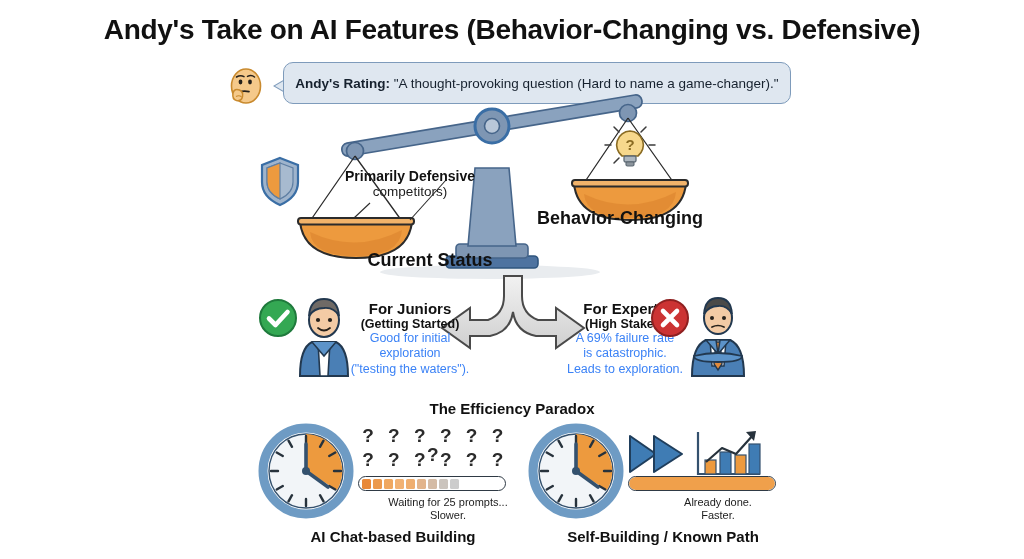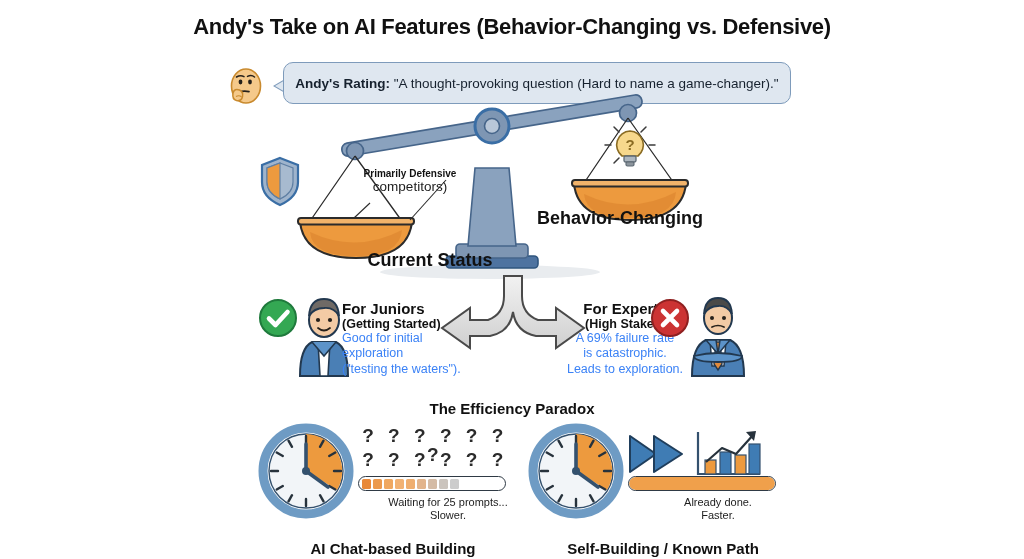--- a/index.html
+++ b/index.html
@@ -11,21 +11,21 @@
     overflow:hidden;
     position:relative;
   }
   #stage{position:relative;width:1024px;height:559px;}
   .abs{position:absolute;}
 
   
   #title{
     top:14px;left:0;width:1024px;
     text-align:center;
-    font-size:22px;font-weight:bold;
+    font-size:28px;font-weight:bold;
     letter-spacing:-0.3px;
     color:#111111;
     white-space:nowrap;
   }
 
   
   #rating-row{top:62px;left:225px;width:580px;height:46px;}
   #thinker{left:0px;top:4px;width:44px;height:44px;}
   #bubble{
     left:58px;top:0px;width:508px;height:42px;
@@ -46,44 +46,44 @@
     border-right:12px solid #dfe7f0;
     filter:drop-shadow(-1.4px 0 0 #7e9bbb);
   }
 
   
   #scale-area{top:108px;left:250px;width:470px;height:172px;}
   .scale-label{font-weight:bold;font-size:18px;color:#111;white-space:nowrap;}
   .scale-sub{font-size:13.5px;color:#1d1d1d;white-space:nowrap;}
 
   #lbl-defensive{left:70px;top:60px;text-align:center;width:180px;}
-  #lbl-defensive .scale-label{font-size:10px;}
+  #lbl-defensive .scale-label{font-size:14px;}
   #lbl-current{left:110px;top:142px;width:140px;text-align:center;}
   #lbl-behavior{left:280px;top:100px;width:180px;text-align:center;}
 
   
   #mid-row{top:288px;left:250px;width:520px;height:108px;}
   .mid-title{font-weight:bold;font-size:15px;color:#111;}
   .mid-sub{font-weight:bold;font-size:12.5px;color:#111;}
   .mid-body{font-size:12.5px;color:#3b82f6;line-height:1.22;}
-  #juniors-text{left:92px;top:12px;width:160px;}
+  #juniors-text{left:80px;top:12px;width:160px;text-align:center;}
   #experts-text{left:290px;top:12px;width:170px;text-align:center;}
 
   #paradox{
     top:400px;left:0;width:1024px;text-align:center;
     font-weight:bold;font-size:15px;color:#111;
   }
 
   
   .panel{top:424px;height:130px;width:270px;}
   #panel-left{left:258px;}
   #panel-right{left:528px;}
   .panel-caption{
     position:absolute;left:0;top:104px;width:270px;text-align:center;
-    font-weight:bold;font-size:15px;color:#111;white-space:nowrap;margin-top:12px;
+    font-weight:bold;font-size:15px;color:#111;white-space:nowrap;
   }
   .qmarks{
     position:absolute;left:102px;top:6px;width:150px;
     text-align:center;color:#2b2b2b;font-weight:bold;
     font-size:19px;line-height:19px;letter-spacing:4.5px;
   }
   .pbar-wrap{
     position:absolute;left:100px;top:52px;width:148px;height:15px;
     border:1.5px solid #2f3a45;border-radius:8px;background:#ffffff;
     box-sizing:border-box;overflow:hidden;

